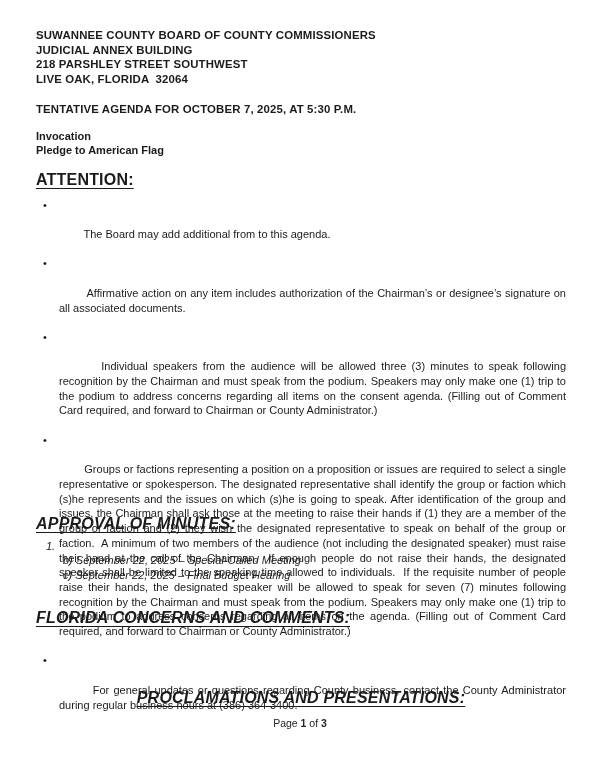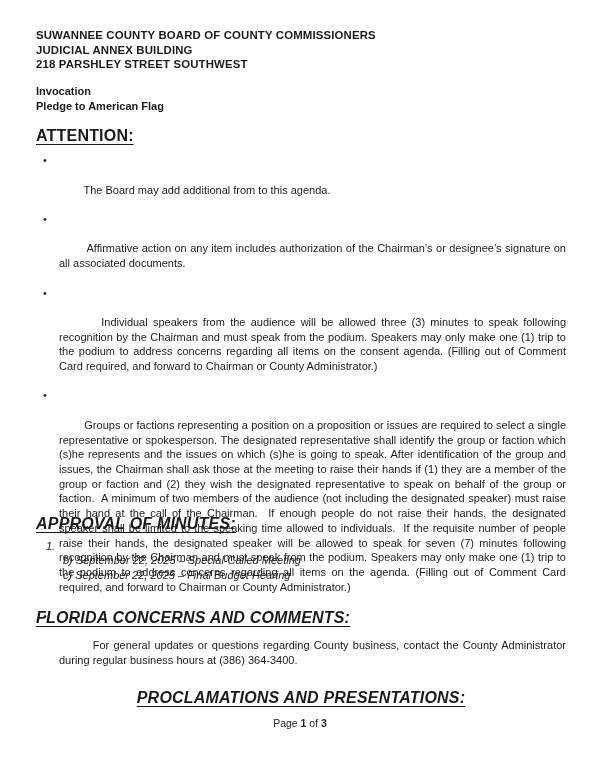--- a/index.html
+++ b/index.html
@@ -109,22 +109,24 @@
 <body>
 
 <div class="page">
 
   <div class="content-top">
 
     <div class="doc-header">
       <div>SUWANNEE COUNTY BOARD OF COUNTY COMMISSIONERS</div>
       <div>JUDICIAL ANNEX BUILDING</div>
       <div>218 PARSHLEY STREET SOUTHWEST</div>
+      <div>LIVE OAK, FLORIDA  32064</div>
     </div>
 
+    <div class="agenda-title">TENTATIVE AGENDA FOR OCTOBER 7, 2025, AT 5:30 P.M.</div>
 
     <div class="opening-block">
       <div>Invocation</div>
       <div>Pledge to American Flag</div>
     </div>
 
     <div class="section-heading attention-heading">
       <span>ATTENTION:</span>
     </div>
 

